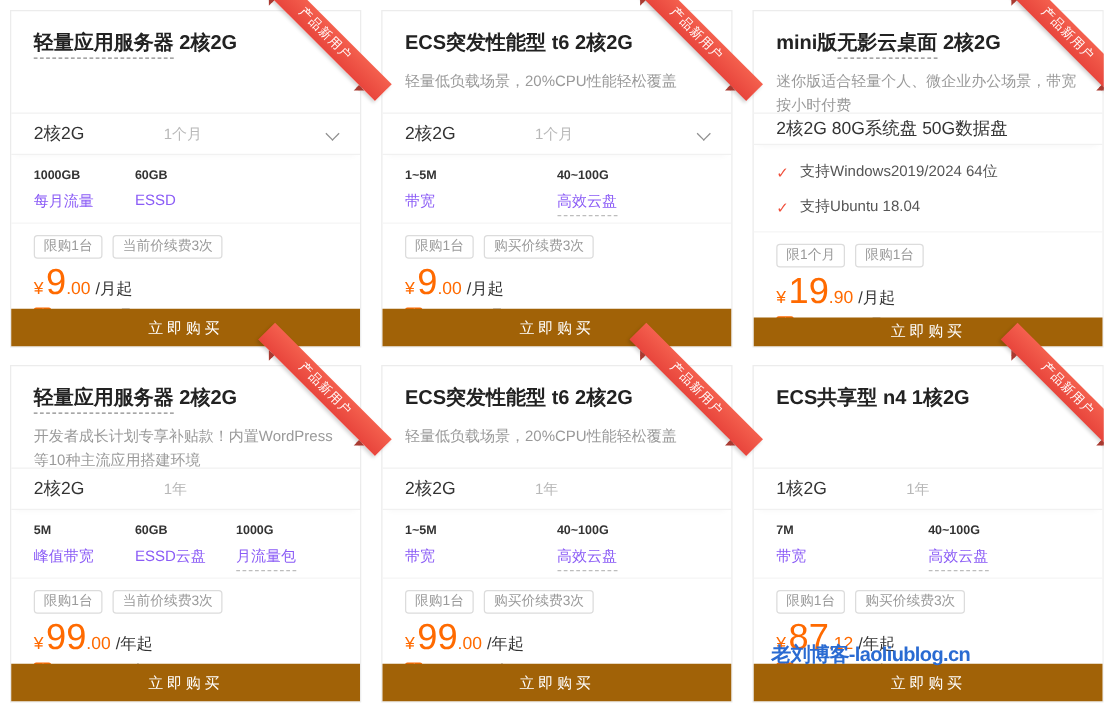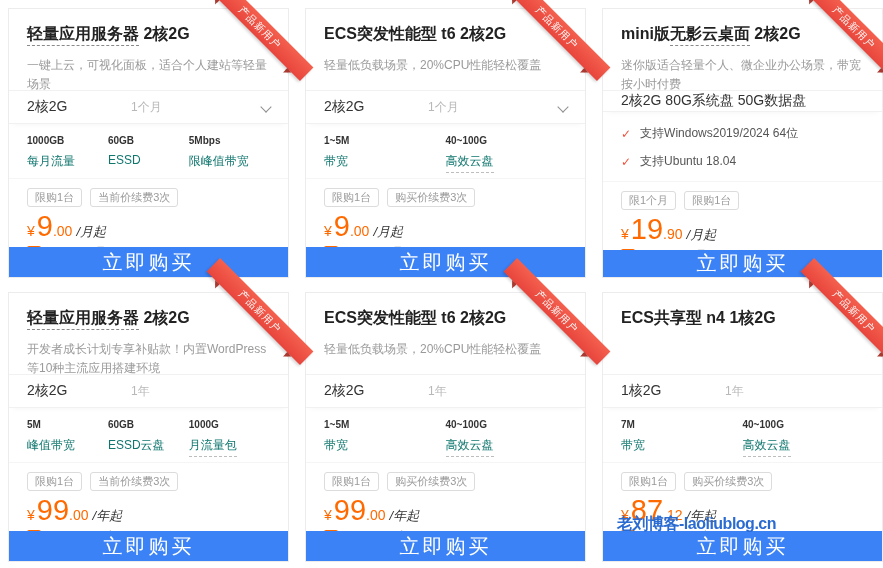--- a/index.html
+++ b/index.html
@@ -21,45 +21,45 @@
   .config-spec { font-size:14px; color:#333; }
   .config-duration { position:absolute; left:122px; font-size:12px; color:#b8b8b8;text-align:center; }
   .chevron { position:absolute; right:18px; top:12px; width:8px; height:8px;
     border-right:1px solid #8f8f8f; border-bottom:1px solid #8f8f8f;
     transform:rotate(45deg); }
   
   .specs { flex:1; display:flex; padding:11px 18px 0; }
   .cols-3 .spec { width:33.3%; }
   .cols-2 .spec:first-child { width:50%; }
   .spec .val { font-size:10px; font-weight:600; color:#333; }
-  .spec .lab { display:inline-block; margin-top:7px; font-size:12px; color:#0f766e; }
+  .spec .lab { display:inline-block; margin-top:7px; font-size:12px; color:#8b5cf6; }
   .lab.u-dash { border-bottom:1px dashed #bdbdbd; padding-bottom:2px; }
   
   .features { flex:1; padding:13px 18px 0; }
   .feature { display:flex; align-items:center; margin-bottom:11px;
     font-size:12px; color:#555; }
   .check { color:#f0503c; font-size:12px; font-weight:bold; margin-right:9px; }
   
   .price-block { border-top:1px solid #f5f5f5; padding:9px 18px 0; height:69px; }
   .badges { display:flex; gap:8px; }
   .badge { border:1px solid #dcdcdc; border-radius:3px; background:#fff;
     font-size:11px; color:#9a9a9a; line-height:15px; padding:1px 7px; white-space:nowrap; }
   .price-line { margin-top:4px; color:#ff6a00; display:flex; align-items:baseline; }
   .price-cur { font-size:14px; margin-right:2px; }
   .price-int { font-size:29px; line-height:30px; font-weight:500; }
   .price-dec { font-size:14px; }
-  .price-unit { color:#333; font-size:13px; margin-left:4px;font-style:italic; }
+  .price-unit { color:#333; font-size:13px; margin-left:4px; }
   .orig-line { margin-top:3px; display:flex; align-items:center;
     font-size:12px; color:#9f9f9f; }
   .tag-icon { width:14px; height:14px; border-radius:2px; background:#ff6a00;
     color:#fff; font-size:10px; line-height:14px; text-align:center; margin-right:7px; }
   .orig-unit { margin-left:3px; }
   
   .buy-btn { margin-top:auto; width:100%; height:30px; border:none;
-    background:#3b82f6; color:#fff; font-size:20px; letter-spacing:3px; cursor:pointer; }
+    background:#a16207; color:#fff; font-size:12px; letter-spacing:3px; cursor:pointer; }
   
   .ribbon { position:absolute; top:-7px; right:-7px; width:92px; height:92px;
     pointer-events:none; z-index:5; }
   .band { position:absolute; top:16px; right:-31px; width:132px;
     transform:rotate(45deg); text-align:center;
     background:linear-gradient(180deg,#f4604e 0%,#e8453c 100%);
     color:#fff; font-size:10px; line-height:19px; letter-spacing:1px;
     box-shadow:0 2px 3px rgba(0,0,0,.18); }
   .band::before, .band::after { content:""; position:absolute; bottom:-6px;
     border:3px solid transparent; }
@@ -74,39 +74,34 @@
 <body>
 
 <div class="grid">
 
   <div class="card">
     <div class="ribbon">
       <div class="band">产品新用户</div>
     </div>
     <div class="card-head">
       <div class="title"><span></span><span class="u-dash">轻量应用服务器</span><span> 2核2G</span></div>
-      <div class="desc">一键上云，可视化面板，适合个人建站等轻量场景</div>
     </div>
     <div class="config-row">
       <span class="config-spec">2核2G</span>
       <span class="config-duration">1个月</span>
       <i class="chevron"></i>
     </div>
     <div class="specs cols-3">
       <div class="spec">
         <div class="val">1000GB</div>
         <span class="lab">每月流量</span>
       </div>
       <div class="spec">
         <div class="val">60GB</div>
         <span class="lab">ESSD</span>
-      </div>
-      <div class="spec">
-        <div class="val">5Mbps</div>
-        <span class="lab">限峰值带宽</span>
       </div>
     </div>
     <div class="price-block">
       <div class="badges">
         <span class="badge">限购1台</span>
         <span class="badge">当前价续费3次</span>
       </div>
       <div class="price-line">
         <span class="price-cur">¥</span>
           <span class="price-int">9</span>

